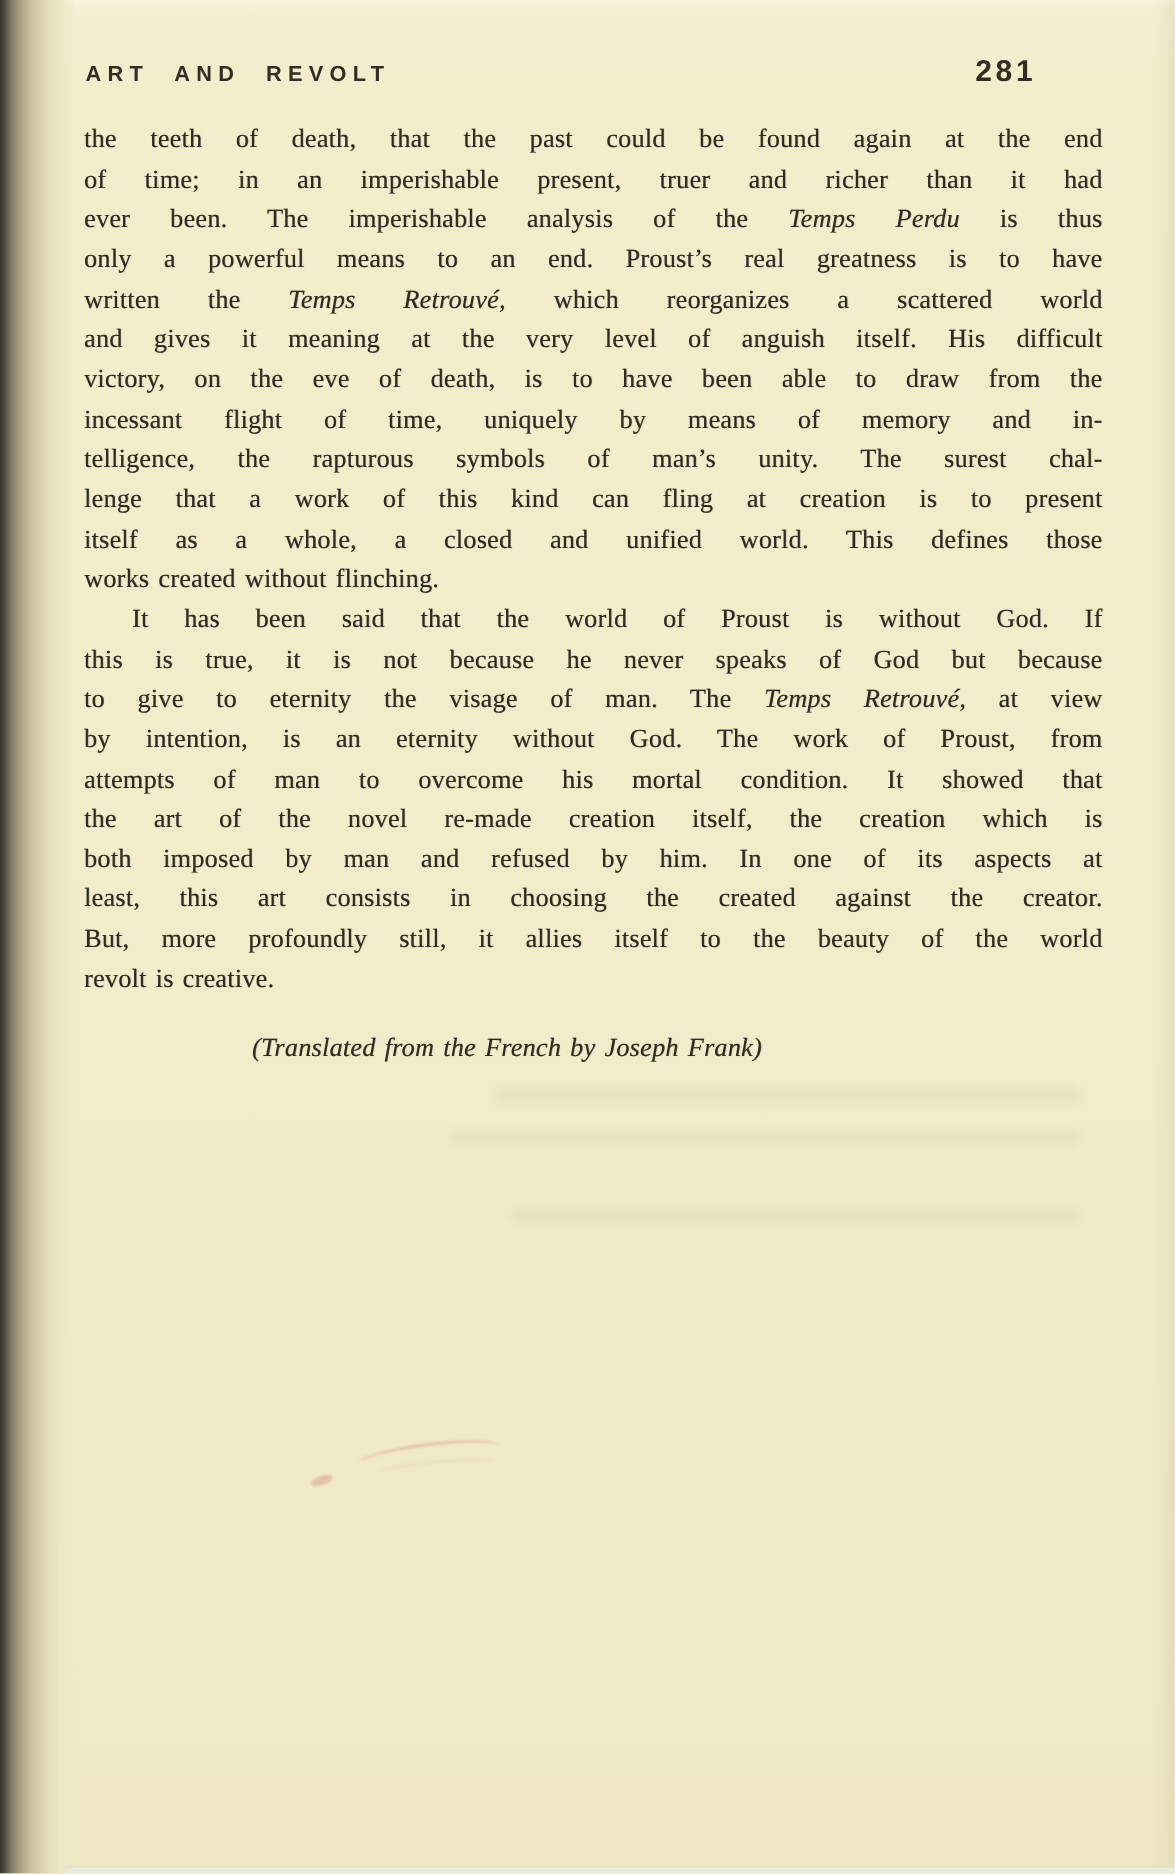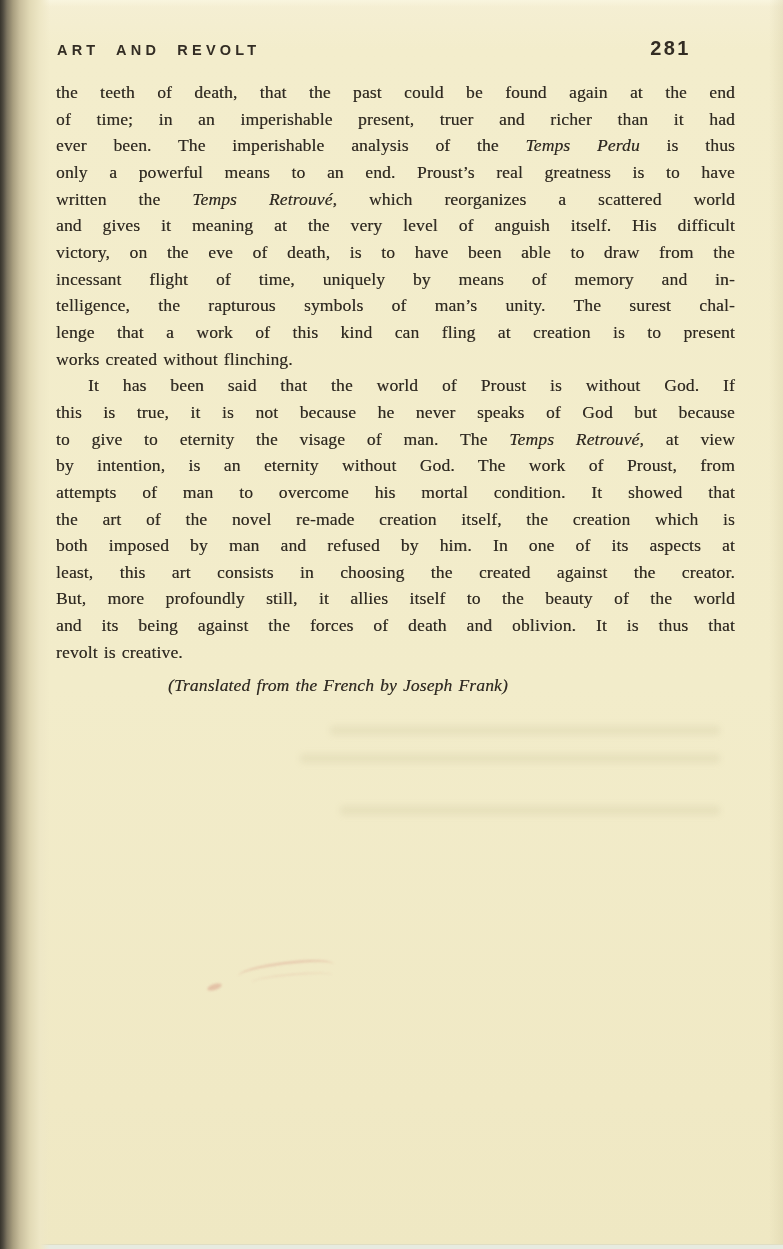--- a/index.html
+++ b/index.html
@@ -68,21 +68,21 @@
     text-align-last: justify;
     -moz-text-align-last: justify;
     white-space: normal;
   }
   .line.last {
     text-align-last: left;
     -moz-text-align-last: left;
   }
   .line.indent { text-indent: 32px; }
   .italic { font-style: italic; }
-  .translator-note { margin-top: 7px; }
+  .translator-note { margin-top: 20px; }
   .translator-note .line {
     text-align: left; text-align-last: left; -moz-text-align-last: left;
     margin-left: 112px;
   }
   .smudge { position: absolute; pointer-events: none; }
   .smudge-line {
     left: 238px; top: 962px; width: 96px; height: 14px;
     border-top: 2px solid rgba(204,115,105,0.32);
     border-radius: 50%;
     transform: rotate(-7deg);
@@ -131,33 +131,33 @@
         <div class="line"><span>the teeth of death, that the past could be found again at the end</span></div>
         <div class="line"><span>of time; in an imperishable present, truer and richer than it had</span></div>
         <div class="line"><span>ever been. The imperishable analysis of the </span><span class="italic">Temps Perdu</span><span> is thus</span></div>
         <div class="line"><span>only a powerful means to an end. Proust’s real greatness is to have</span></div>
         <div class="line"><span>written the </span><span class="italic">Temps Retrouvé,</span><span> which reorganizes a scattered world</span></div>
         <div class="line"><span>and gives it meaning at the very level of anguish itself. His difficult</span></div>
         <div class="line"><span>victory, on the eve of death, is to have been able to draw from the</span></div>
         <div class="line"><span>incessant flight of time, uniquely by means of memory and in-</span></div>
         <div class="line"><span>telligence, the rapturous symbols of man’s unity. The surest chal-</span></div>
         <div class="line"><span>lenge that a work of this kind can fling at creation is to present</span></div>
+        <div class="line"><span>itself as a whole, a closed and unified world. This defines those</span></div>
         <div class="line last"><span>works created without flinching.</span></div>
       </div>
       <div class="paragraph">
         <div class="line indent"><span>It has been said that the world of Proust is without God. If</span></div>
         <div class="line"><span>this is true, it is not because he never speaks of God but because</span></div>
         <div class="line"><span>to give to eternity the visage of man. The </span><span class="italic">Temps Retrouvé,</span><span> at view</span></div>
         <div class="line"><span>by intention, is an eternity without God. The work of Proust, from</span></div>
         <div class="line"><span>attempts of man to overcome his mortal condition. It showed that</span></div>
         <div class="line"><span>the art of the novel re-made creation itself, the creation which is</span></div>
         <div class="line"><span>both imposed by man and refused by him. In one of its aspects at</span></div>
         <div class="line"><span>least, this art consists in choosing the created against the creator.</span></div>
         <div class="line"><span>But, more profoundly still, it allies itself to the beauty of the world</span></div>
-        <div class="line"><span>and its being against the forces of death and oblivion. It is thus that</span></div>
         <div class="line last"><span>revolt is creative.</span></div>
       </div>
       <div class="paragraph translator-note">
         <div class="line last"><span class="italic">(Translated from the French by Joseph Frank)</span></div>
       </div>
     </div>
 
   <div class="smudge smudge-line"></div>
   <div class="smudge smudge-line2"></div>
   <div class="smudge smudge-dot"></div>

